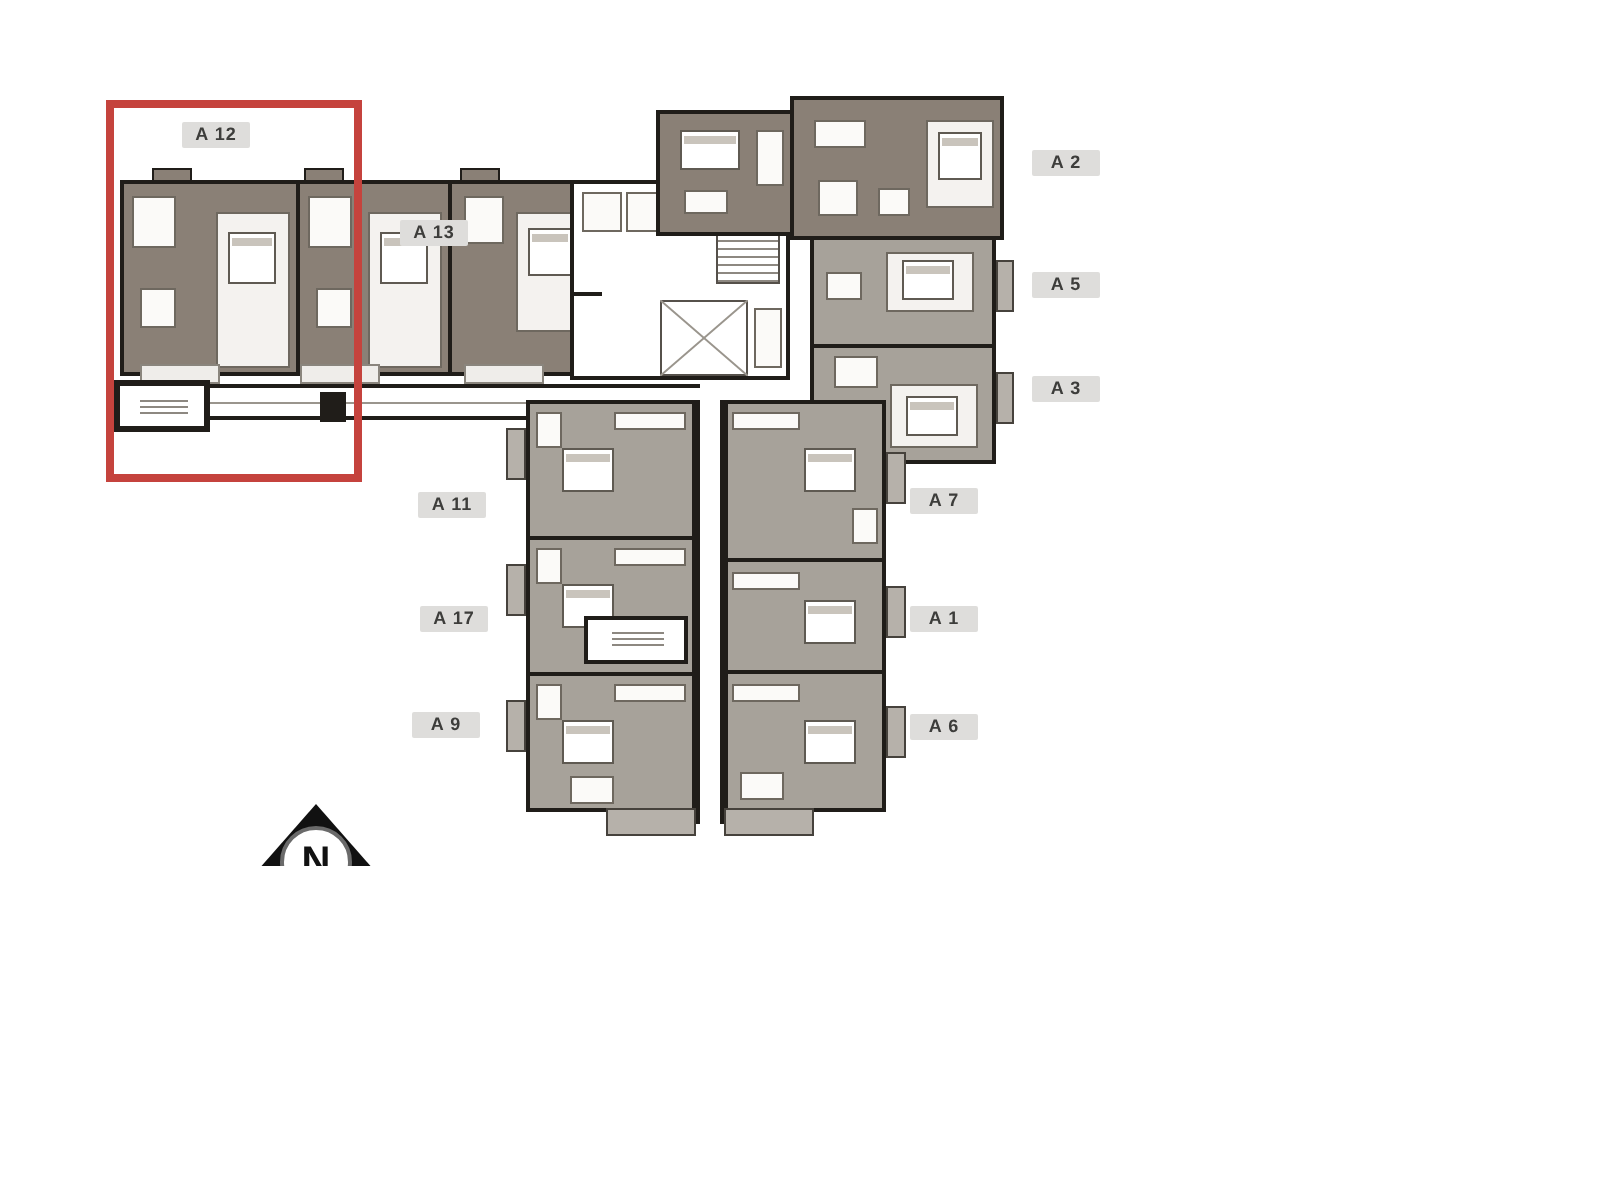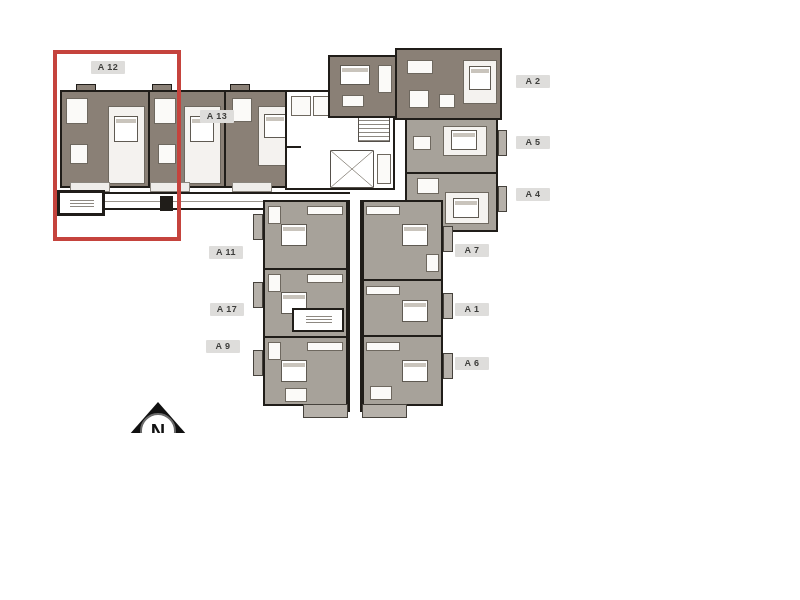--- a/index.html
+++ b/index.html
@@ -174,24 +174,24 @@
 
   <div class="balc" style="left:303px;top:404px;width:45px;height:14px;"></div>
   <div class="balc" style="left:362px;top:404px;width:45px;height:14px;"></div>
 
   <div class="highlight" style="left:53px;top:50px;width:120px;height:183px;"></div>
 
   <div class="badge" style="left:91px;top:61px;">A 12</div>
   <div class="badge" style="left:200px;top:62px;margin-top:48px;">A 13</div>
   <div class="badge" style="left:516px;top:75px;">A 2</div>
   <div class="badge" style="left:516px;top:136px;">A 5</div>
-  <div class="badge" style="left:516px;top:188px;">A 4</div>
+  <div class="badge" style="left:516px;top:188px;">A 3</div>
   <div class="badge" style="left:209px;top:246px;">A 11</div>
   <div class="badge" style="left:210px;top:303px;">A 17</div>
-  <div class="badge" style="left:206px;top:340px;">A 9</div>
+  <div class="badge" style="left:206px;top:356px;">A 9</div>
   <div class="badge" style="left:455px;top:244px;">A 7</div>
   <div class="badge" style="left:455px;top:303px;">A 1</div>
   <div class="badge" style="left:455px;top:357px;">A 6</div>
 
   <div class="abs" style="left:125px;top:400px;width:66px;height:52px;">
     <div class="compass-tri" style="left:4px;top:2px;"></div>
     <div class="compass-circle" style="left:15px;top:13px;">
       <span>N</span>
     </div>
   </div>

